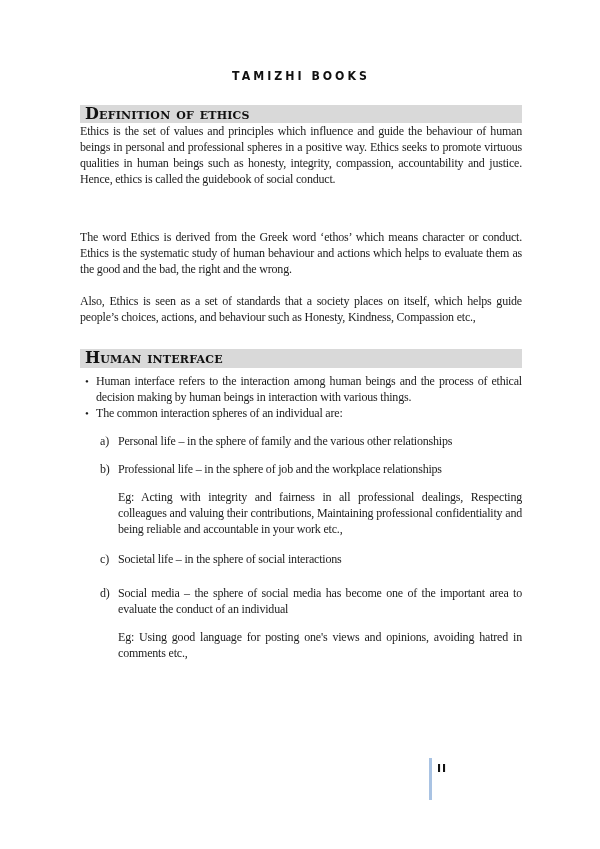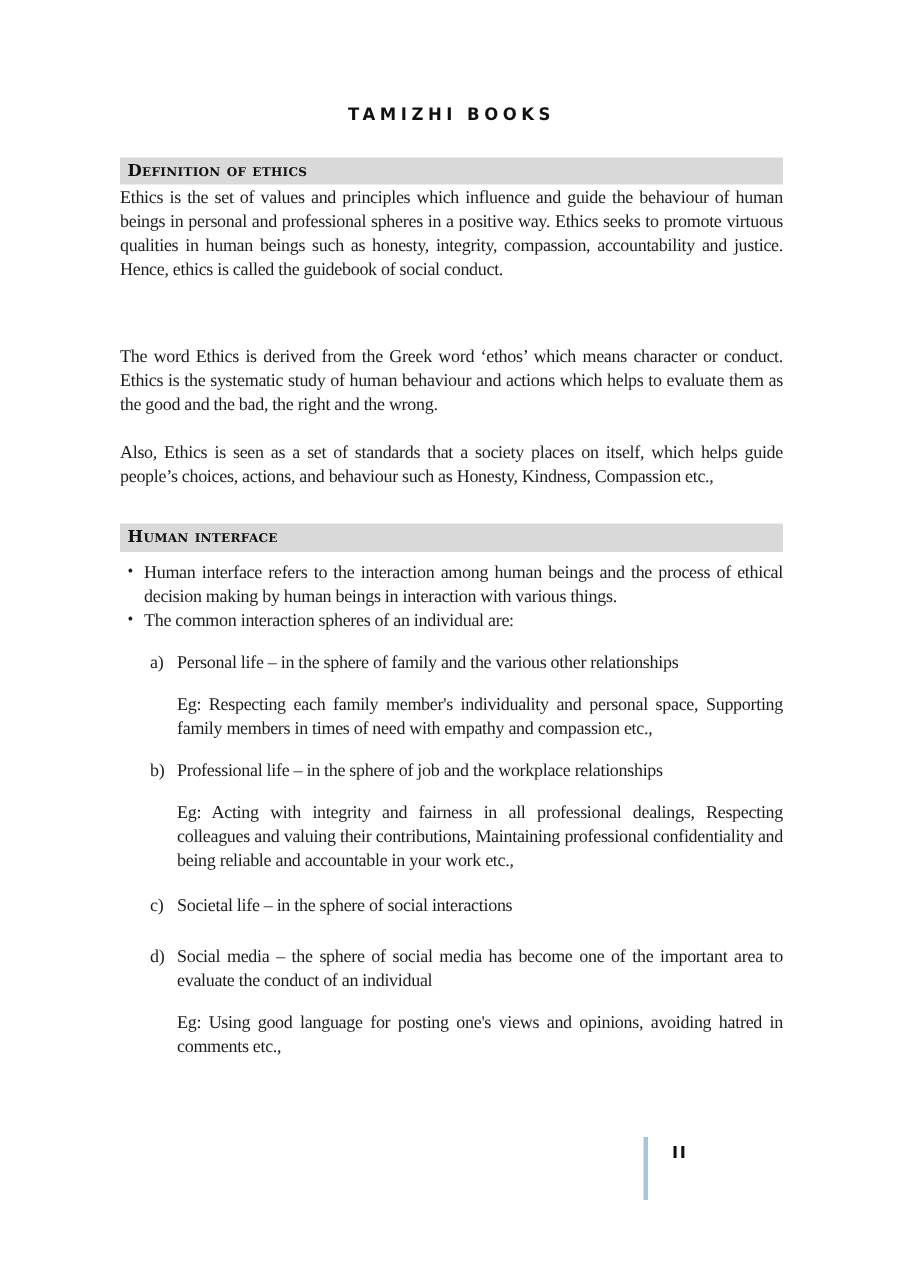--- a/index.html
+++ b/index.html
@@ -22,21 +22,21 @@
     letter-spacing: 3px;
     color: #111111;
     transform: scaleY(1.05);
     margin-top: 40px;
   }
   .section-heading {
     background: #d9d9d9;
     font-family: "DejaVu Serif", serif;
     font-weight: bold;
     font-variant: small-caps;
-    font-size: 11px;
+    font-size: 16px;
     line-height: 14px;
     letter-spacing: 0.2px;
     color: #111111;
     padding: 2px 6px 2px 5px;
   }
   .heading-1 { margin-top: 22px; }
   .heading-2 { margin-top: 24px; padding-bottom: 3px; }
   .body-text {
     font-size: 12px;
     line-height: 16px;
@@ -77,21 +77,21 @@
     height: 42px;
     background: #a9c3e3;
     flex: none;
   }
   .page-number {
     font-family: "DejaVu Sans", sans-serif;
     font-weight: bold;
     font-size: 11px;
     letter-spacing: 1px;
     color: #111111;
-    margin-left: 16px;
+    margin-left: 5px;
     margin-top: 4px;
   }
 </style>
 </head>
 <body>
 
 <div class="page">
 
   <div class="doc-header">TAMIZHI BOOKS</div>
 
@@ -113,21 +113,20 @@
     <div class="bullet-row body-text">
       <span class="bullet-glyph">•</span>
       <span class="bullet-text">The common interaction spheres of an individual are:</span>
     </div>
   </div>
 
   <div class="lettered-item body-text item-a">
     <span class="letter-label">a)</span>
     <span class="item-body">Personal life – in the sphere of family and the various other relationships</span>
   </div>
-  <p class="body-text item-example">Eg: Respecting each family member's individuality and personal space, Supporting family members in times of need with empathy and compassion etc.,</p>
 
   <div class="lettered-item body-text item-b">
     <span class="letter-label">b)</span>
     <span class="item-body">Professional life – in the sphere of job and the workplace relationships</span>
   </div>
   <p class="body-text item-example">Eg: Acting with integrity and fairness in all professional dealings, Respecting colleagues and valuing their contributions, Maintaining professional confidentiality and being reliable and accountable in your work etc.,</p>
 
   <div class="lettered-item body-text item-c">
     <span class="letter-label">c)</span>
     <span class="item-body">Societal life – in the sphere of social interactions</span>

